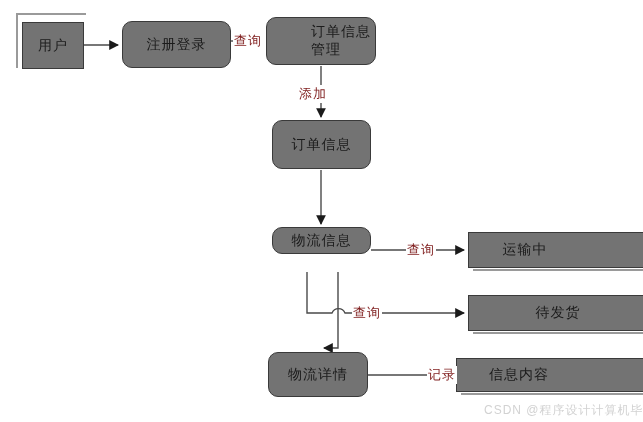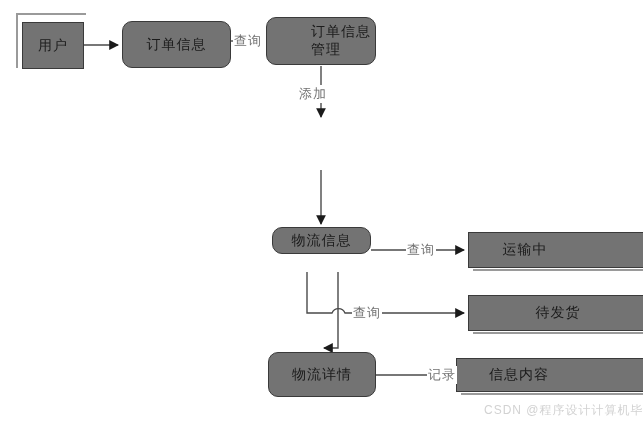--- a/index.html
+++ b/index.html
@@ -57,21 +57,21 @@
   
   .actor-frame {
     position: absolute;
     border-left: 2px solid #9a9a9a;
     border-top: 2px solid #9a9a9a;
     z-index: 1;
   }
   .edge-label {
     position: absolute;
     background: #ffffff;
-    color: #737373;
+    color: #7f1d1d;
     font-size: 13px;
     letter-spacing: 1px;
     padding: 0 1px;
     white-space: nowrap;
     z-index: 4;
   }
   .watermark {
     position: absolute;
     color: #d2d2d2;
     font-size: 12px;
@@ -111,41 +111,44 @@
       <path d="M 353 375 L 452 375" marker-end="url(#ah)"></path>
     </g>
   </svg>
 
   <div class="actor-frame" style="left:16px; top:13px; width:68px; height:53px;"></div>
   <div class="node rect" style="left:22px; top:22px; width:62px; height:47px;">
     <span>用户</span>
   </div>
 
   <div class="node rounded" style="left:122px; top:21px; width:109px; height:47px;">
-    <span>订单信息</span>
+    <span>注册登录</span>
   </div>
 
   <div class="node rounded" style="left:266px; top:17px; width:110px; height:48px;padding-left:44px;">
     <span>订单信息管理</span>
   </div>
 
+  <div class="node rounded" style="left:272px; top:120px; width:99px; height:49px;">
+    <span>订单信息</span>
+  </div>
 
   <div class="node rounded" style="left:272px; top:227px; width:99px; height:27px;">
     <span>物流信息</span>
   </div>
 
   <div class="node rect shadowed" style="left:468px; top:232px; width:180px; height:36px;">
     <span style="margin-right:66px;">运输中</span>
   </div>
 
   <div class="node rect shadowed" style="left:468px; top:295px; width:180px; height:36px;">
     <span style="">待发货</span>
   </div>
 
-  <div class="node rounded" style="left:268px; top:352px; width:108px; height:45px;">
+  <div class="node rounded" style="left:268px; top:352px; width:100px; height:45px;">
     <span>物流详情</span>
   </div>
 
   <div class="node rect shadowed" style="left:456px; top:358px; width:192px; height:34px;">
     <span style="margin-right:66px;">信息内容</span>
   </div>
 
   <div class="edge-label" style="left:233px; top:32px;">查询</div>
 
   <div class="edge-label" style="left:298px; top:85px;">添加</div>

